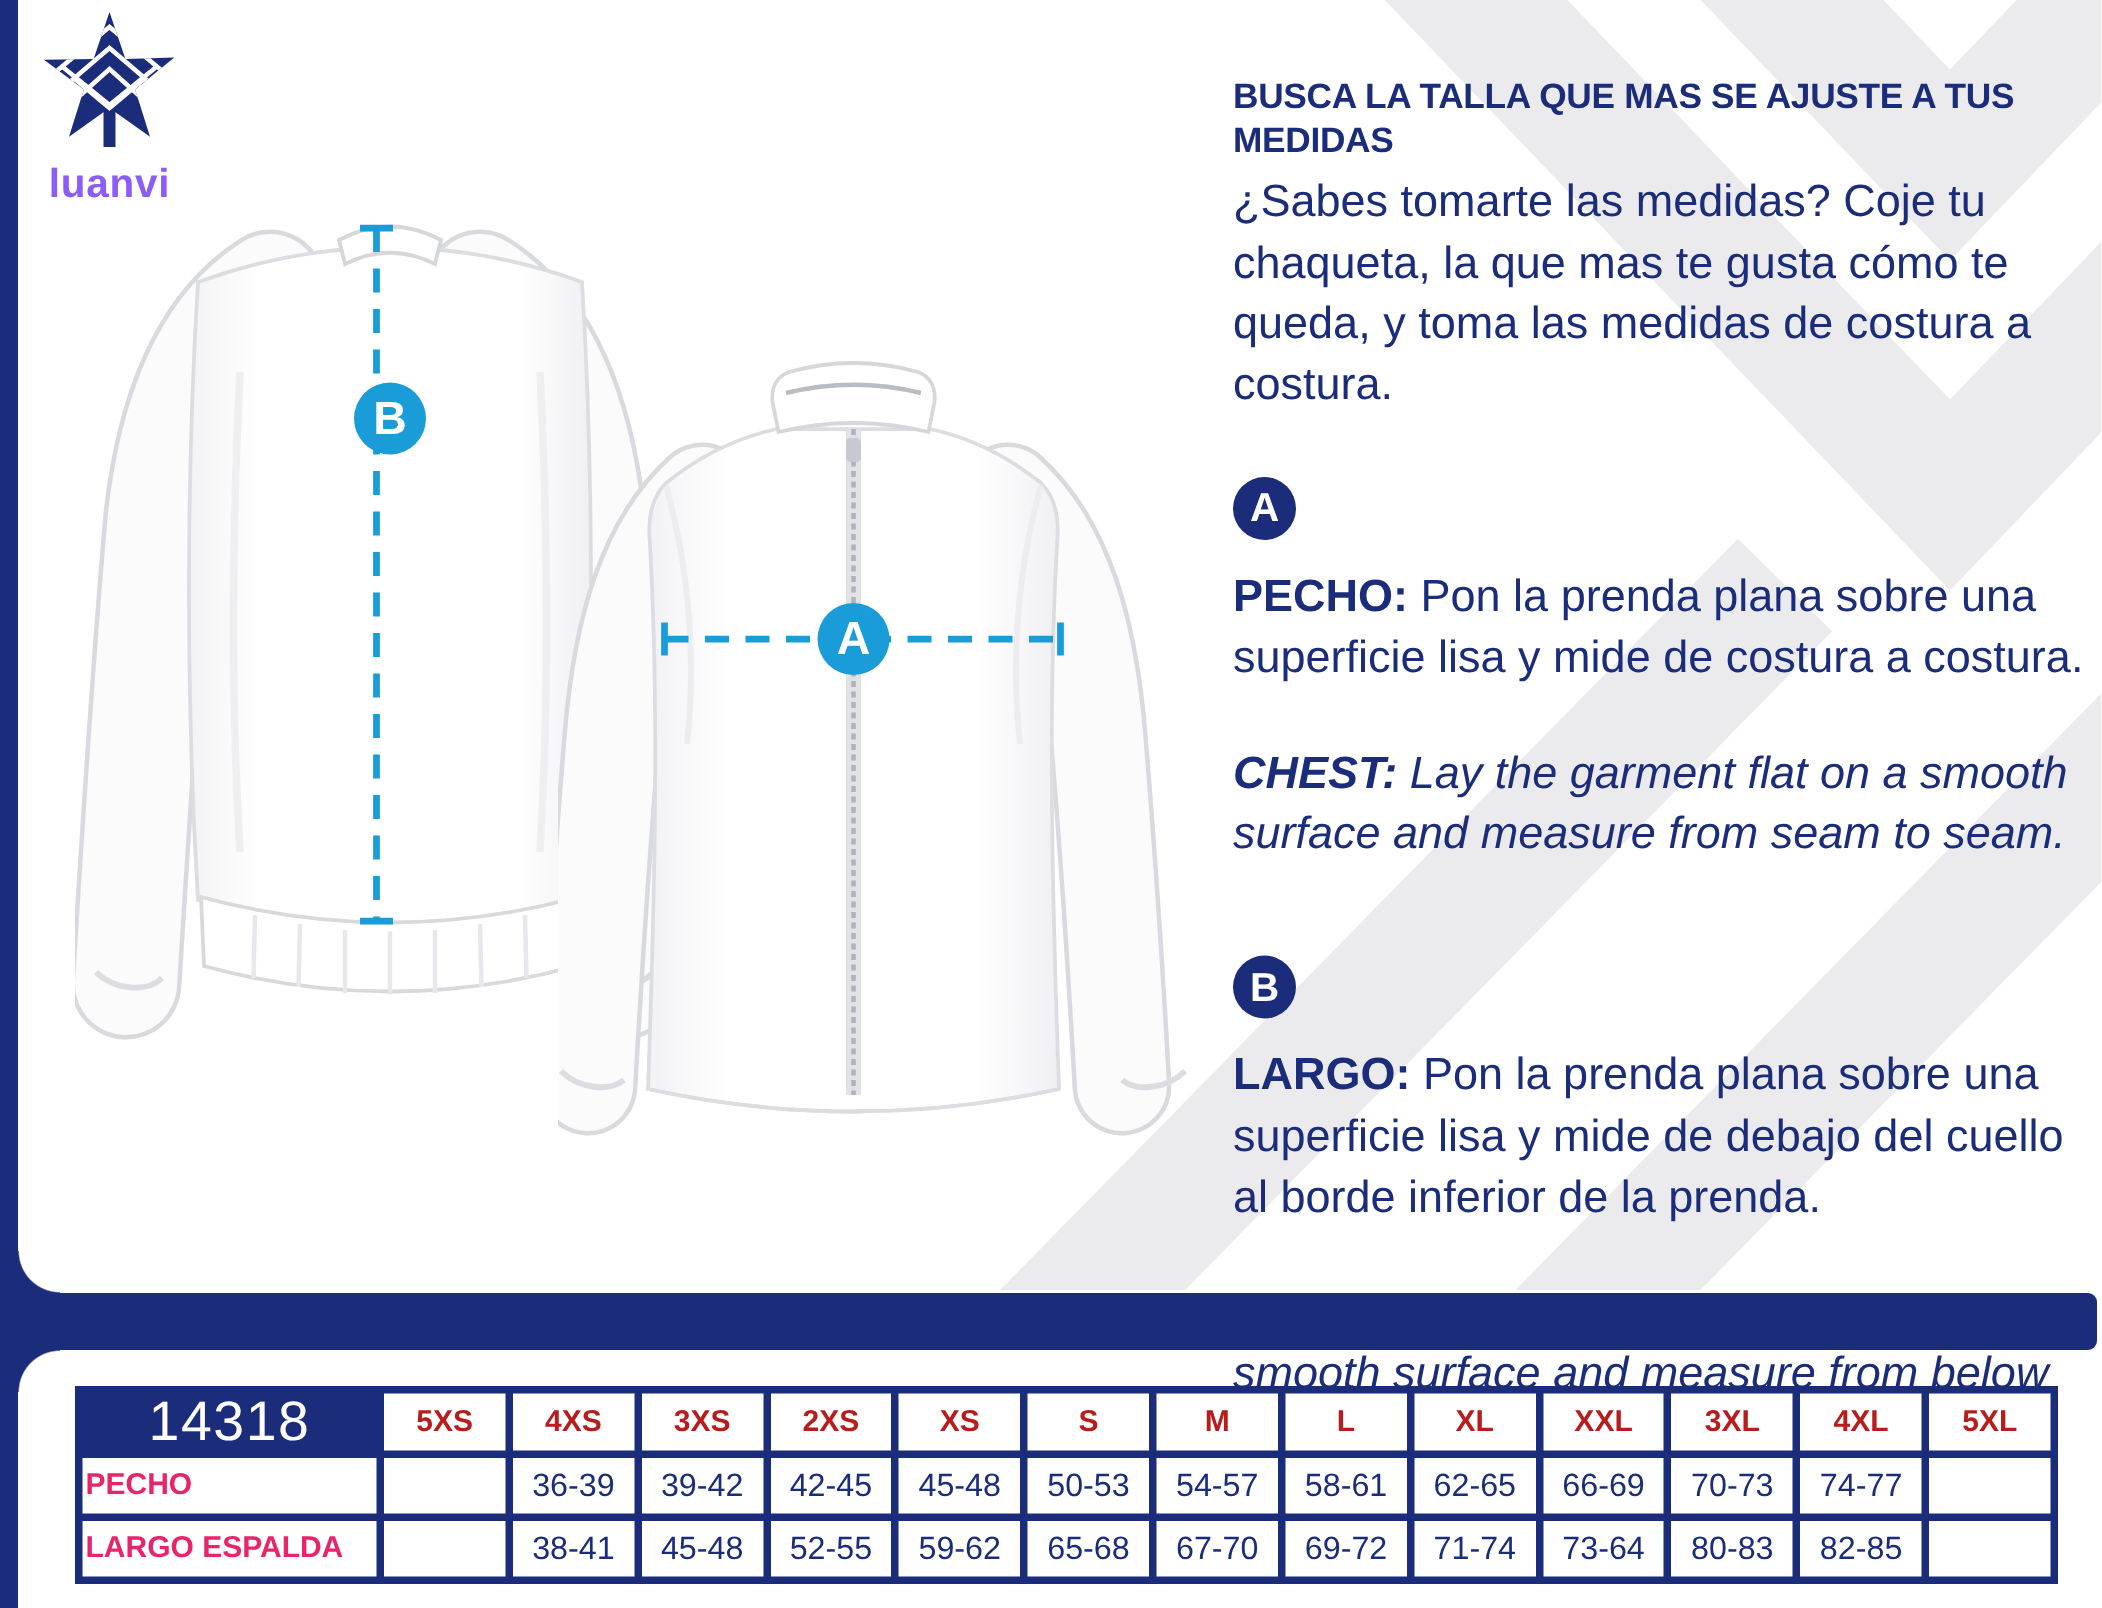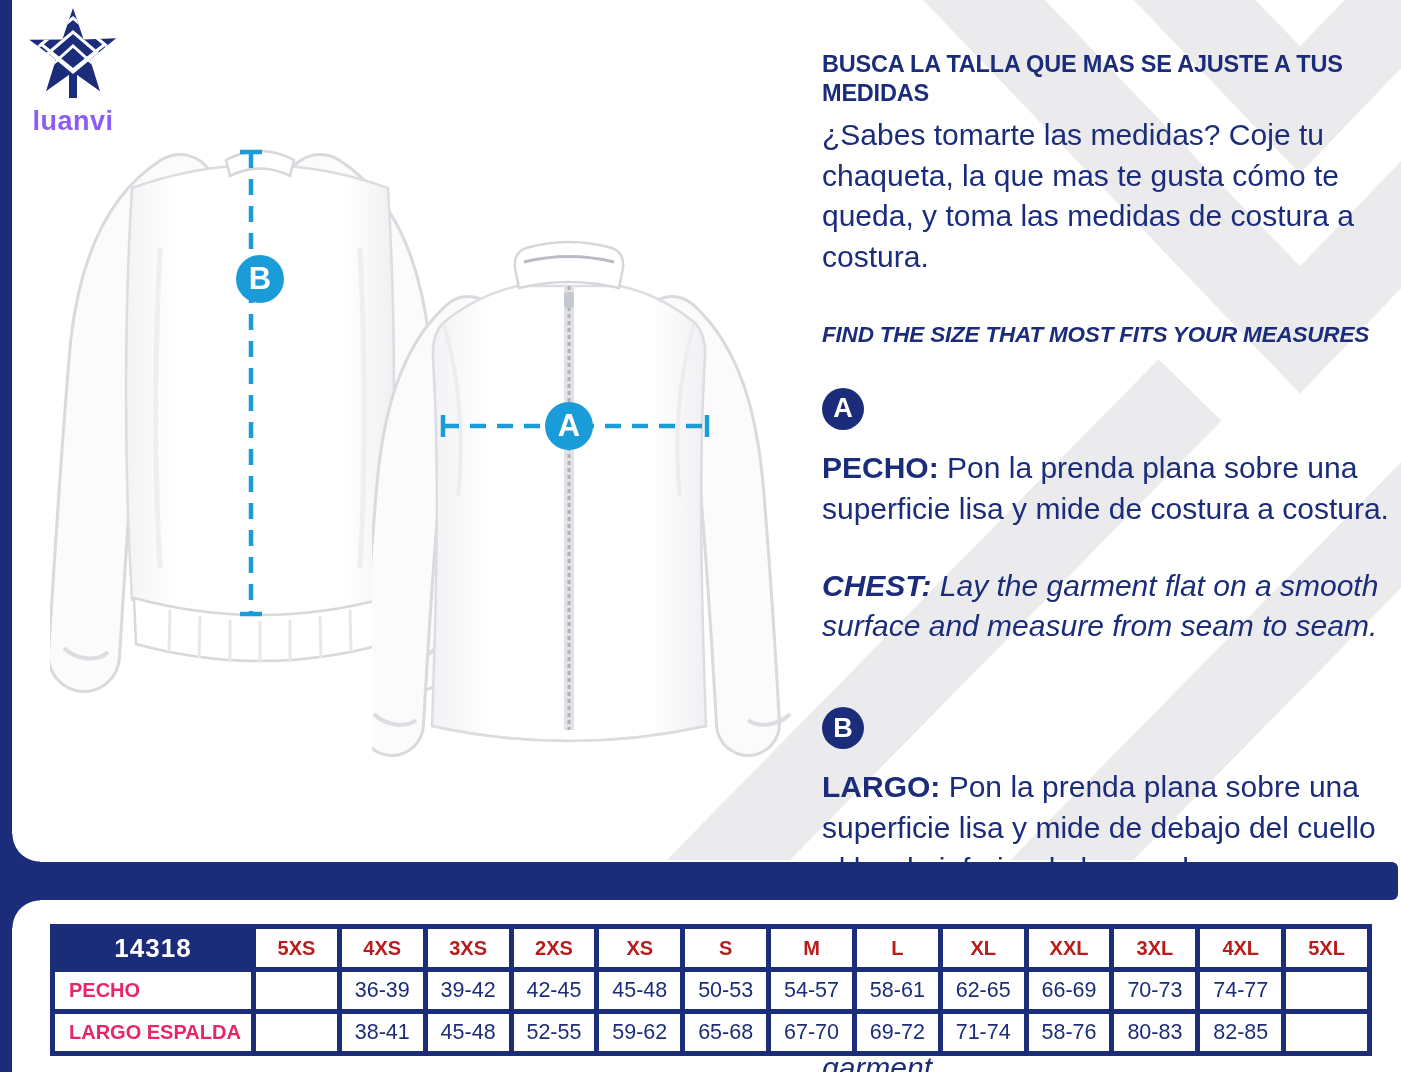--- a/index.html
+++ b/index.html
@@ -47,23 +47,23 @@
   .mt-para2{margin-top:36px !important;}
   
   .size-table{
     position:absolute;left:50px;top:924px;width:1322px;z-index:6;
     background:#1b2c7b;display:grid;
     grid-template-columns:196px repeat(13,1fr);
     grid-template-rows:38px 37px 37px;
     gap:5px;padding:5px;box-sizing:border-box;
   }
   .cell{background:#ffffff;display:flex;align-items:center;justify-content:center;}
-  .cell-code{background:#1b2c7b;color:#ffffff;font-weight:bold;font-size:26px;letter-spacing:1px;}
+  .cell-code{background:#1b2c7b;color:#ffffff;font-weight:normal;font-size:37px;letter-spacing:1px;}
   .cell-size{color:#b91c1c;font-weight:bold;font-size:20px;}
-  .cell-label{color:#e8256b;font-weight:bold;font-size:20px;justify-content:flex-start;padding-left:14px;}
+  .cell-label{color:#e8256b;font-weight:bold;font-size:20px;justify-content:flex-start;padding-left:2px;}
   .cell-val{color:#1b2d7a;font-size:21.5px;}
 </style>
 </head>
 <body>
 
 <div id="page">
 
   <svg class="watermark" viewBox="0 0 1401 860" aria-hidden="true">
     <g stroke="#ebebee" stroke-width="88" fill="none">
       <polyline points="850,-140 1300,330 1750,-140"></polyline>
@@ -189,21 +189,20 @@
       </g>
     </g>
   </svg>
   <div class="marker-badge" id="marker-a">A</div>
   <div class="marker-badge" id="marker-b">B</div>
 
   <div class="info-col">
     <h2 class="es-title">BUSCA LA TALLA QUE MAS SE AJUSTE A TUS MEDIDAS</h2>
     <p class="body-text">¿Sabes tomarte las medidas? Coje tu chaqueta, la que mas te gusta cómo te queda, y toma las medidas de costura a costura.</p>
 
-    <h2 class="en-title">FIND THE SIZE THAT MOST FITS YOUR MEASURES</h2>
 
     <div class="section-badge badge-a">A</div>
     <p class="body-text mt-para"><span class="lead">PECHO:</span> <span>Pon la prenda plana sobre una superficie lisa y mide de costura a costura.</span></p>
     <p class="body-text en mt-para2"><span class="lead">CHEST:</span> <span>Lay the garment flat on a smooth surface and measure from seam to seam.</span></p>
 
     <div class="section-badge badge-b">B</div>
     <p class="body-text mt-para"><span class="lead">LARGO:</span> <span>Pon la prenda plana sobre una superficie lisa y mide de debajo del cuello al borde inferior de la prenda.</span></p>
     <p class="body-text en mt-para2"><span class="lead">LENGHT:</span> <span>Lay the garment flat on a smooth surface and measure from below the neck to the bottom edge of the garment.</span></p>
   </div>
 
@@ -241,19 +240,19 @@
     <div class="cell cell-label">LARGO ESPALDA</div>
     <div class="cell cell-val"></div>
     <div class="cell cell-val">38-41</div>
     <div class="cell cell-val">45-48</div>
     <div class="cell cell-val">52-55</div>
     <div class="cell cell-val">59-62</div>
     <div class="cell cell-val">65-68</div>
     <div class="cell cell-val">67-70</div>
     <div class="cell cell-val">69-72</div>
     <div class="cell cell-val">71-74</div>
-    <div class="cell cell-val">58-76</div>
+    <div class="cell cell-val">73-64</div>
     <div class="cell cell-val">80-83</div>
     <div class="cell cell-val">82-85</div>
     <div class="cell cell-val"></div>
   </div>
 
 </div>
 
 </body></html>

